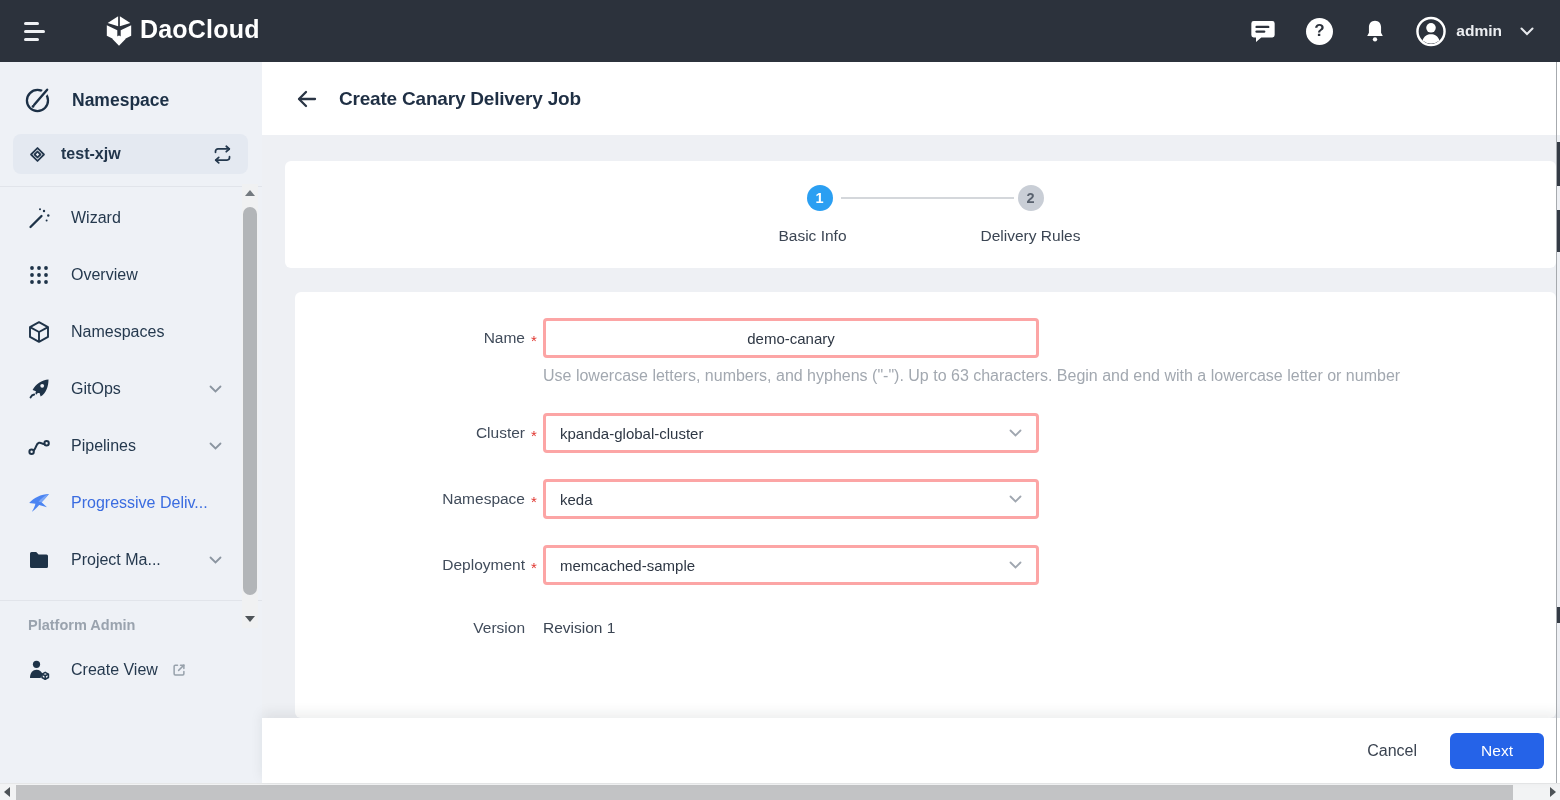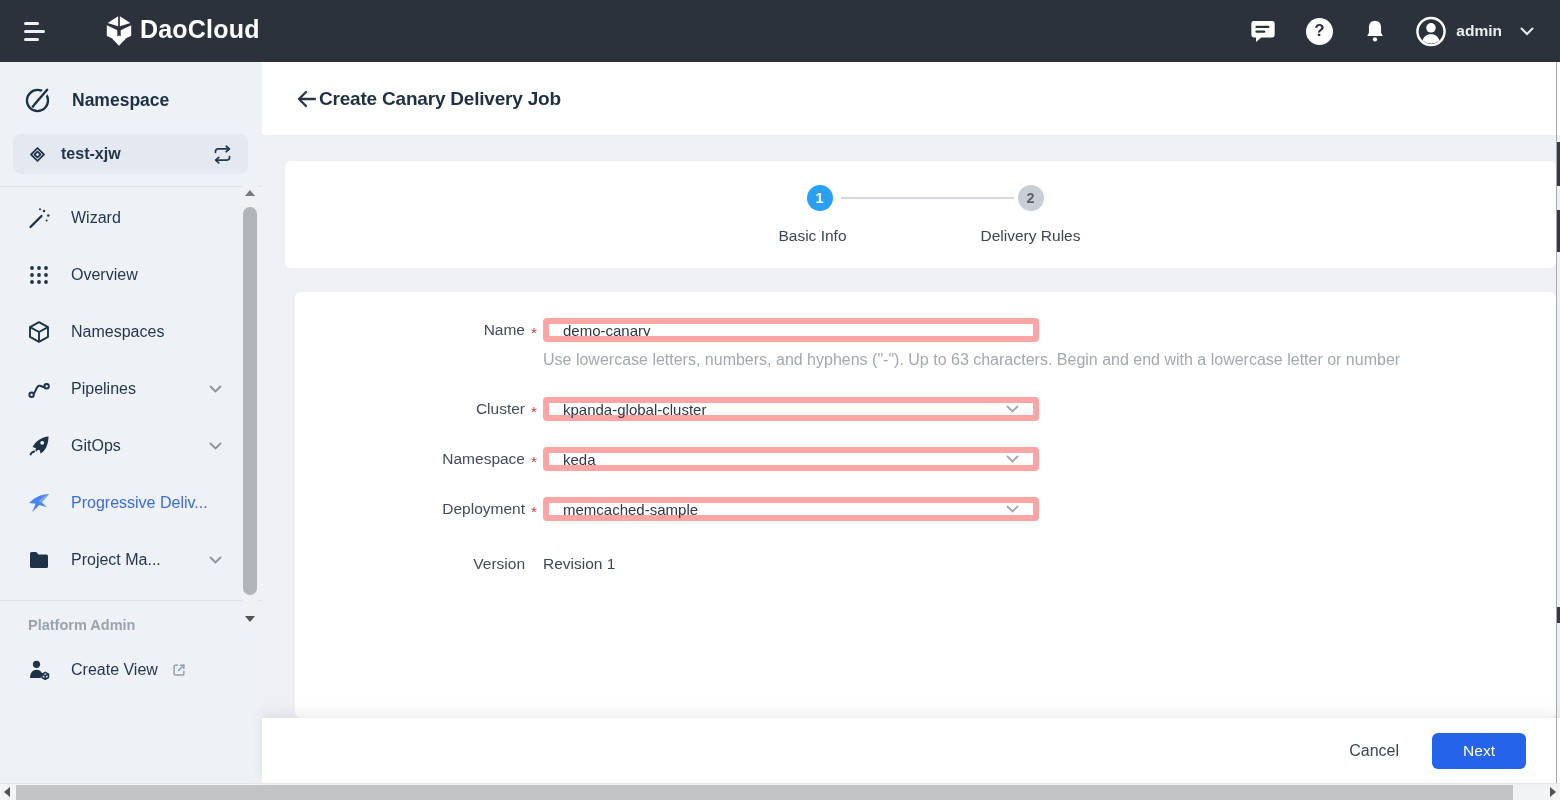--- a/index.html
+++ b/index.html
@@ -45,21 +45,21 @@
 
   
   .v-scroll { position:absolute; top:122px; right:4px; width:16px; height:444px; background:#f0f1f2; }
   .v-thumb { position:absolute; top:23px; left:1px; width:14px; height:388px; background:#b2b5b8; border-radius:7px; }
   .tri { width:0; height:0; position:absolute; left:50%; transform:translateX(-50%); }
   .tri-up { top:6px; border-left:5px solid transparent; border-right:5px solid transparent; border-bottom:6px solid #73797f; }
   .tri-down { bottom:6px; border-left:5px solid transparent; border-right:5px solid transparent; border-top:6px solid #4e5458; }
 
   
   .main { flex:1; display:flex; flex-direction:column; background:#eef0f4; min-width:0; position:relative; }
-  .page-header { height:73px; flex:0 0 73px; background:#fff; display:flex; align-items:center; padding-left:33px; }
+  .page-header { height:73px; flex:0 0 73px; background:#fff; display:flex; align-items:center; padding-left:33px; gap:20px; }
   .back-btn { display:flex; align-items:center; cursor:pointer; color:#2a3545; }
   .page-title { font-size:19px; font-weight:600; color:#1f2f44; letter-spacing:-0.2px; }
 
   .content { flex:1; padding:26px 4px 0 23px; overflow:hidden; display:flex; flex-direction:column; }
   .card { background:#fff; border-radius:6px; }
   .stepper-card { height:107px; flex:0 0 107px; }
   .form-card { flex:1; margin-top:24px; padding-top:26px;margin-left:10px; }
 
   
   .stepper { position:relative; width:420px; height:64px; margin:24px auto 0; }
@@ -67,30 +67,30 @@
   .sc1 { left:96px; background:#2b9ff2; color:#fff; }
   .sc2 { left:307px; background:#c9ced6; color:#58616e; }
   .step-line { position:absolute; top:12px; left:130px; width:173px; height:2px; background:#d4d7db; }
   .step-label { position:absolute; top:42px; transform:translateX(-50%); font-size:15.5px; color:#3b4553; white-space:nowrap; }
   .sl1 { left:102px; } .sl2 { left:320px; }
 
   
   .form-row { display:flex; align-items:center; }
   .f-label { width:230px; text-align:right; font-size:15.5px; color:#414c5b; flex:0 0 230px; }
   .f-req { width:18px; flex:0 0 18px; text-align:center; color:#e0352f; font-size:15px; padding-top:4px; }
-  .f-input, .f-select { width:496px; height:24px; border:6px solid #fca5a5; border-radius:4px; background:#fff; font-size:15px; color:#2e3744; padding:0 14px; }
+  .f-input, .f-select { width:496px; height:40px; border:3px solid #fca5a5; border-radius:4px; background:#fff; font-size:15px; color:#2e3744; padding:0 14px;text-align:center; }
   .f-input { font-family:"Liberation Sans","DejaVu Sans",sans-serif; outline:none; }
   .f-select { display:flex; align-items:center; justify-content:space-between; cursor:pointer; }
   .sel-caret { display:flex; color:#a0a7b0; }
   .hint { margin:9px 0 0 248px; font-size:16px; color:#a2a8b0; }
   .gap28 { margin-top:28px; } .gap26 { margin-top:26px; } .gap34 { margin-top:34px; }
   .f-text { font-size:15.5px; color:#3c4654; }
 
   
-  .footer-bar { height:65px; flex:0 0 65px; background:#fff; box-shadow:0 -5px 12px rgba(31,35,41,0.08); display:flex; align-items:center; justify-content:flex-end; padding-right:34px; gap:33px; position:relative; z-index:3; }
+  .footer-bar { height:65px; flex:0 0 65px; background:#fff; box-shadow:0 -5px 12px rgba(31,35,41,0.08); display:flex; align-items:center; justify-content:flex-end; padding-right:16px; gap:33px; position:relative; z-index:3; }
   .cancel-btn { font-size:16px; color:#3a4350; cursor:pointer; background:none; border:none; font-family:inherit; }
   .next-btn { width:94px; height:36px; border:none; border-radius:6px; background:#2563e8; color:#fff; font-size:15.5px; font-weight:500; cursor:pointer; font-family:inherit; }
 
   
   .v-edge { position:absolute; top:0; bottom:0; right:3px; width:1px; background:#a6aaae; z-index:4; }
   .frag { position:absolute; right:0; width:3px; background:#343b45; z-index:4; }
   .frag1 { top:80px; height:44px; } .frag2 { top:148px; height:42px; } .frag3 { top:545px; height:16px; }
 
   
   .h-scroll { height:17px; flex:0 0 17px; background:#f2f3f4; position:relative; border-top:1px solid #e6e7e8; }
@@ -230,43 +230,43 @@
             <svg width="24" height="24" viewBox="0 0 24 24" fill="none" stroke="currentColor" stroke-width="1.9" stroke-linejoin="round">
               <path d="M12 2.2 21 7.1 v9.8 L12 21.8 3 16.9 V7.1 Z"></path>
               <path d="M3 7.1 12 12 21 7.1 M12 12 v9.8"></path>
             </svg>
           </span>
           <span class="lbl">Namespaces</span>
         </div>
 
         <div class="nav-item">
           <span class="ic">
+            <svg width="24" height="24" viewBox="0 0 24 24">
+              <path fill="currentColor" d="M21.5 2.5 C15 2.6 8.4 7.4 5.6 13 L9 14.2 C8.3 15.6 8.2 16.8 9.3 17.8 C10 16.3 11 15.7 12.6 16.1 L13.6 19.4 C19.2 16.6 21.5 9 21.5 2.5 Z"></path>
+              <circle cx="15.2" cy="8.8" r="1.9" fill="#eef1f6"></circle>
+              <path d="M3.5 20.5 C4.5 18.4 5.4 17.7 7.2 17.5" fill="none" stroke="currentColor" stroke-width="1.8" stroke-linecap="round"></path>
+            </svg>
+          </span>
+          <span class="lbl">GitOps</span>
+          <span class="caret">
+            <svg width="13" height="8" viewBox="0 0 13 8" fill="none" stroke="currentColor" stroke-width="1.8" stroke-linecap="round">
+                <polyline points="1.5,1.5 6.5,6.5 11.5,1.5"></polyline>
+              </svg>
+          </span>
+        </div>
+
+        <div class="nav-item">
+          <span class="ic">
             <svg width="24" height="24" viewBox="0 0 24 24" fill="none" stroke="currentColor" stroke-width="2" stroke-linecap="round">
               <circle cx="4.6" cy="17.8" r="2.2"></circle>
               <path d="M6.8 16.4 C9.6 13.8 8.8 9.6 12 8.8 C14.6 8.2 15 10.6 17.4 9.9"></path>
               <circle cx="19.6" cy="9.3" r="2.2"></circle>
             </svg>
           </span>
           <span class="lbl">Pipelines</span>
-          <span class="caret">
-            <svg width="13" height="8" viewBox="0 0 13 8" fill="none" stroke="currentColor" stroke-width="1.8" stroke-linecap="round">
-                <polyline points="1.5,1.5 6.5,6.5 11.5,1.5"></polyline>
-              </svg>
-          </span>
-        </div>
-
-        <div class="nav-item">
-          <span class="ic">
-            <svg width="24" height="24" viewBox="0 0 24 24">
-              <path fill="currentColor" d="M21.5 2.5 C15 2.6 8.4 7.4 5.6 13 L9 14.2 C8.3 15.6 8.2 16.8 9.3 17.8 C10 16.3 11 15.7 12.6 16.1 L13.6 19.4 C19.2 16.6 21.5 9 21.5 2.5 Z"></path>
-              <circle cx="15.2" cy="8.8" r="1.9" fill="#eef1f6"></circle>
-              <path d="M3.5 20.5 C4.5 18.4 5.4 17.7 7.2 17.5" fill="none" stroke="currentColor" stroke-width="1.8" stroke-linecap="round"></path>
-            </svg>
-          </span>
-          <span class="lbl">GitOps</span>
           <span class="caret">
             <svg width="13" height="8" viewBox="0 0 13 8" fill="none" stroke="currentColor" stroke-width="1.8" stroke-linecap="round">
                 <polyline points="1.5,1.5 6.5,6.5 11.5,1.5"></polyline>
               </svg>
           </span>
         </div>
 
         <div class="nav-item active">
           <span class="ic">
             <svg width="26" height="24" viewBox="0 0 24 24">

